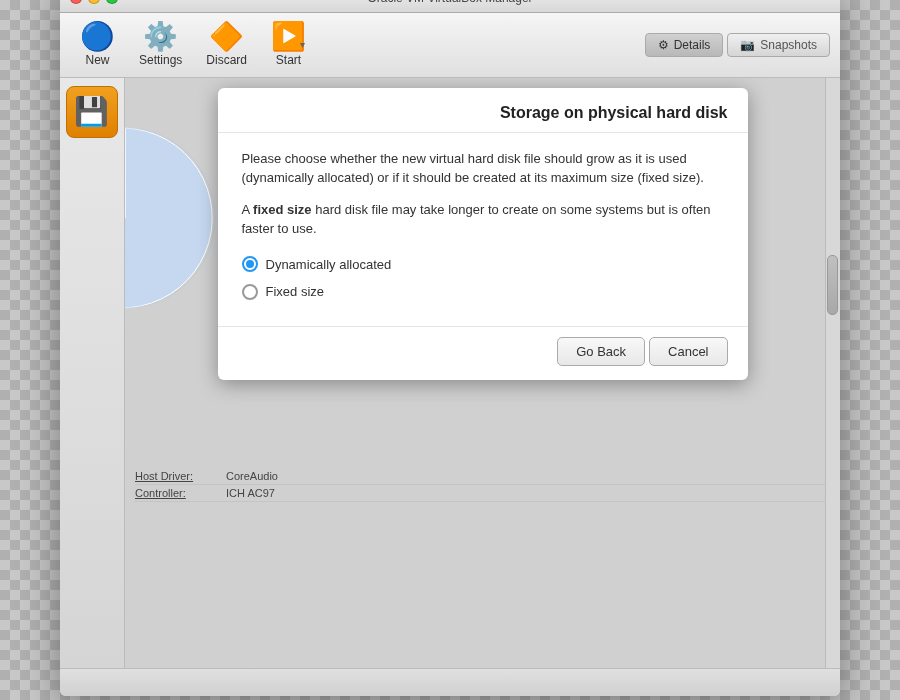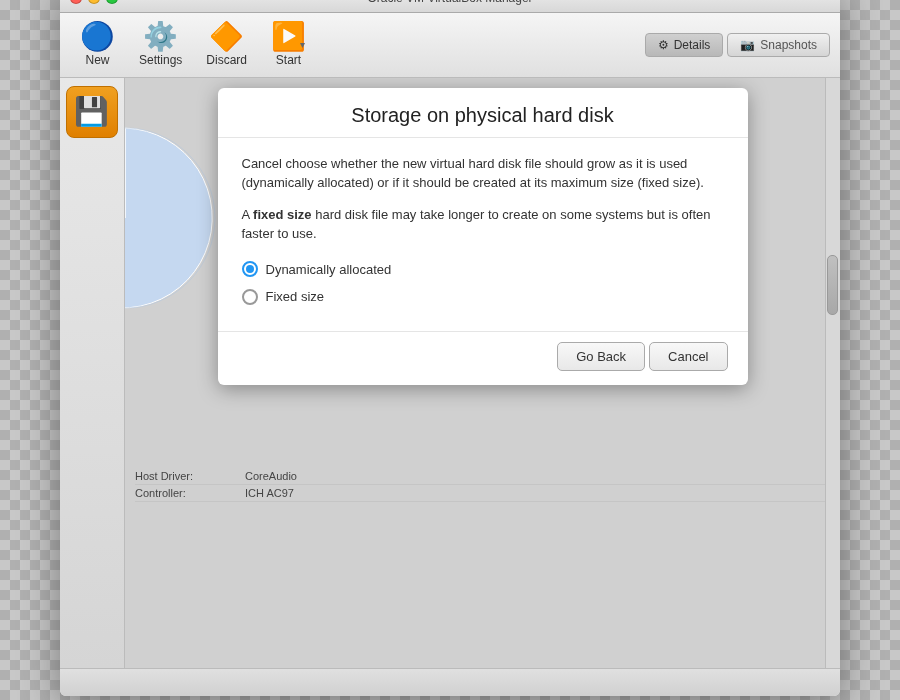--- a/index.html
+++ b/index.html
@@ -178,21 +178,21 @@
       padding: 10px;
     }
 
     .bg-row {
       display: flex;
       font-size: 11px;
       color: #444;
       padding: 2px 0;
       border-bottom: 1px solid #c5c5c5;
     }
-    .bg-row-label { width: 110px; font-weight: 500; }
+    .bg-row-label { width: 91px; font-weight: 500; text-decoration: underline; }
 
     
     .scrollbar-area {
       position: absolute;
       right: 0;
       top: 0;
       bottom: 0;
       width: 15px;
       background: #d8d8d8;
       border-left: 1px solid #bbb;
@@ -227,23 +227,24 @@
       overflow: hidden;
     }
 
     .modal-header {
       padding: 16px 20px 10px;
       text-align: center;
       border-bottom: 1px solid #e5e5e5;
     }
 
     .modal-title {
-      font-size: 20px;
-      font-weight: 400;
+      font-size: 16px;
+      font-weight: 700;
       color: #222;
+      text-align: right;
     }
 
     .modal-body {
       padding: 16px 24px;
       font-size: 13px;
       color: #333;
       line-height: 1.5;
       position: relative;
     }
 
@@ -436,21 +437,21 @@
         </svg>
       </div>
 
       <div class="modal-overlay">
         <div class="modal">
           <div class="modal-header">
             <h2 class="modal-title">Storage on physical hard disk</h2>
           </div>
 
           <div class="modal-body">
-            <p>Cancel choose whether the new virtual hard disk file should grow as it is used (dynamically allocated) or if it should be created at its maximum size (fixed size).</p>
+            <p>Please choose whether the new virtual hard disk file should grow as it is used (dynamically allocated) or if it should be created at its maximum size (fixed size).</p>
 
 
             <p>
               A <strong>fixed size</strong> hard disk file may take longer to create on some systems but is often faster to use.
             </p>
 
             <div class="radio-group">
               <div class="radio-item">
                 <div class="radio-circle checked">
                   <div></div>

